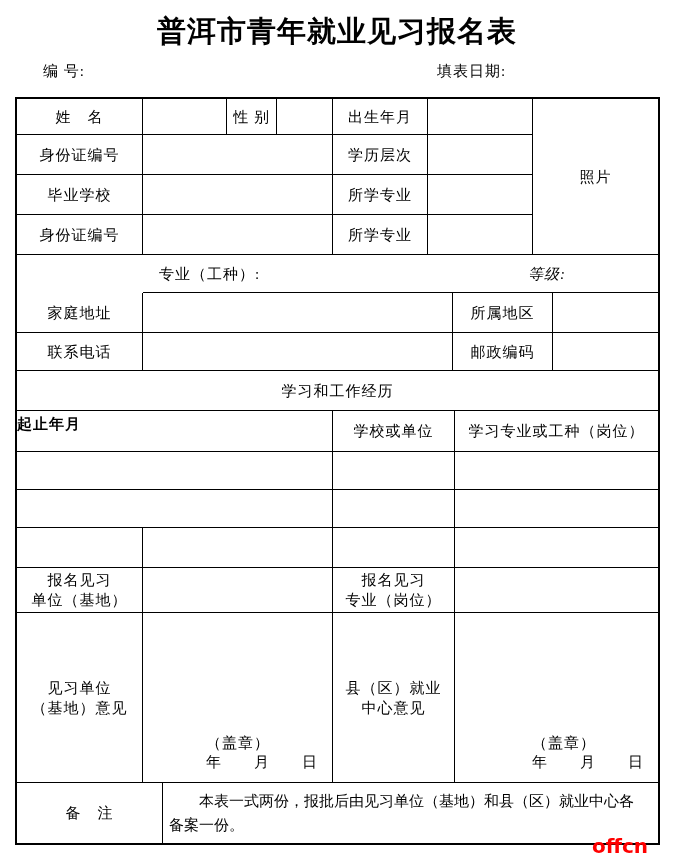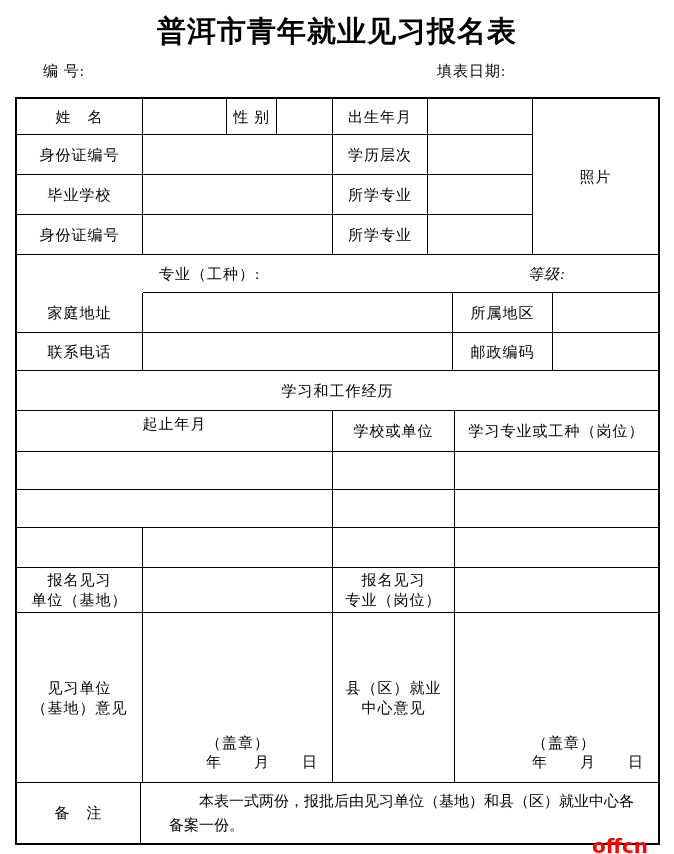--- a/index.html
+++ b/index.html
@@ -19,21 +19,21 @@
     border:2px solid #000;box-sizing:border-box;
   }
   .c{
     position:absolute;box-sizing:border-box;
     border-right:1px solid #000;border-bottom:1px solid #000;
     display:flex;align-items:center;justify-content:center;
     font-size:15px;letter-spacing:1px;line-height:20px;text-align:center;
   }
   .nr{border-right:none;}
   .nb{border-bottom:none;}
-  .tl{align-items:flex-start;justify-content:center;padding:3px 20px;text-align:left;}
+  .tl{align-items:flex-start;justify-content:flex-start;padding:3px 0;text-align:left;font-weight:bold;}
   .two span{display:block;}
   .qual{justify-content:flex-start;}
   .qual .q1{margin-left:16px;}
   .qual .q2{margin-left:auto;margin-right:92px;font-style:italic;}
   .stamp{align-items:flex-end;justify-content:flex-end;}
   .stamp .sb{text-align:left;padding:0 14px 10px 0;line-height:19px;}
   .stamp .g{display:block;padding-right:12px;}
   .stamp .d{display:block;}
   .remark{flex-direction:column;align-items:flex-start;justify-content:center;padding:0 10px;text-align:left;}
   .remark span{display:block;line-height:24px;letter-spacing:0;white-space:nowrap;margin-left:16px;}
@@ -181,21 +181,21 @@
           <span>中心意见</span>
         </span>
     </div>
     <div class="c nr stamp" style="left:438px;top:514px;width:203px;height:170px">
       <span class="sb">
           <span class="g">（盖章）</span>
           <span class="d">年　　月　　日</span>
         </span>
     </div>
 
-    <div class="c nb" style="left:0;top:684px;width:124px;height:60px">
+    <div class="c nb" style="left:0;top:684px;width:146px;height:60px">
         <span>备　注</span>
       </div>
     <div class="c nb nr remark" style="left:126px;top:684px;width:515px;height:60px">
       <span class="r1">本表一式两份，报批后由见习单位（基地）和县（区）就业中心各</span>
       <span class="r2">备案一份。</span>
     </div>
 
   </div>
 
   <div id="watermark">offcn</div>

